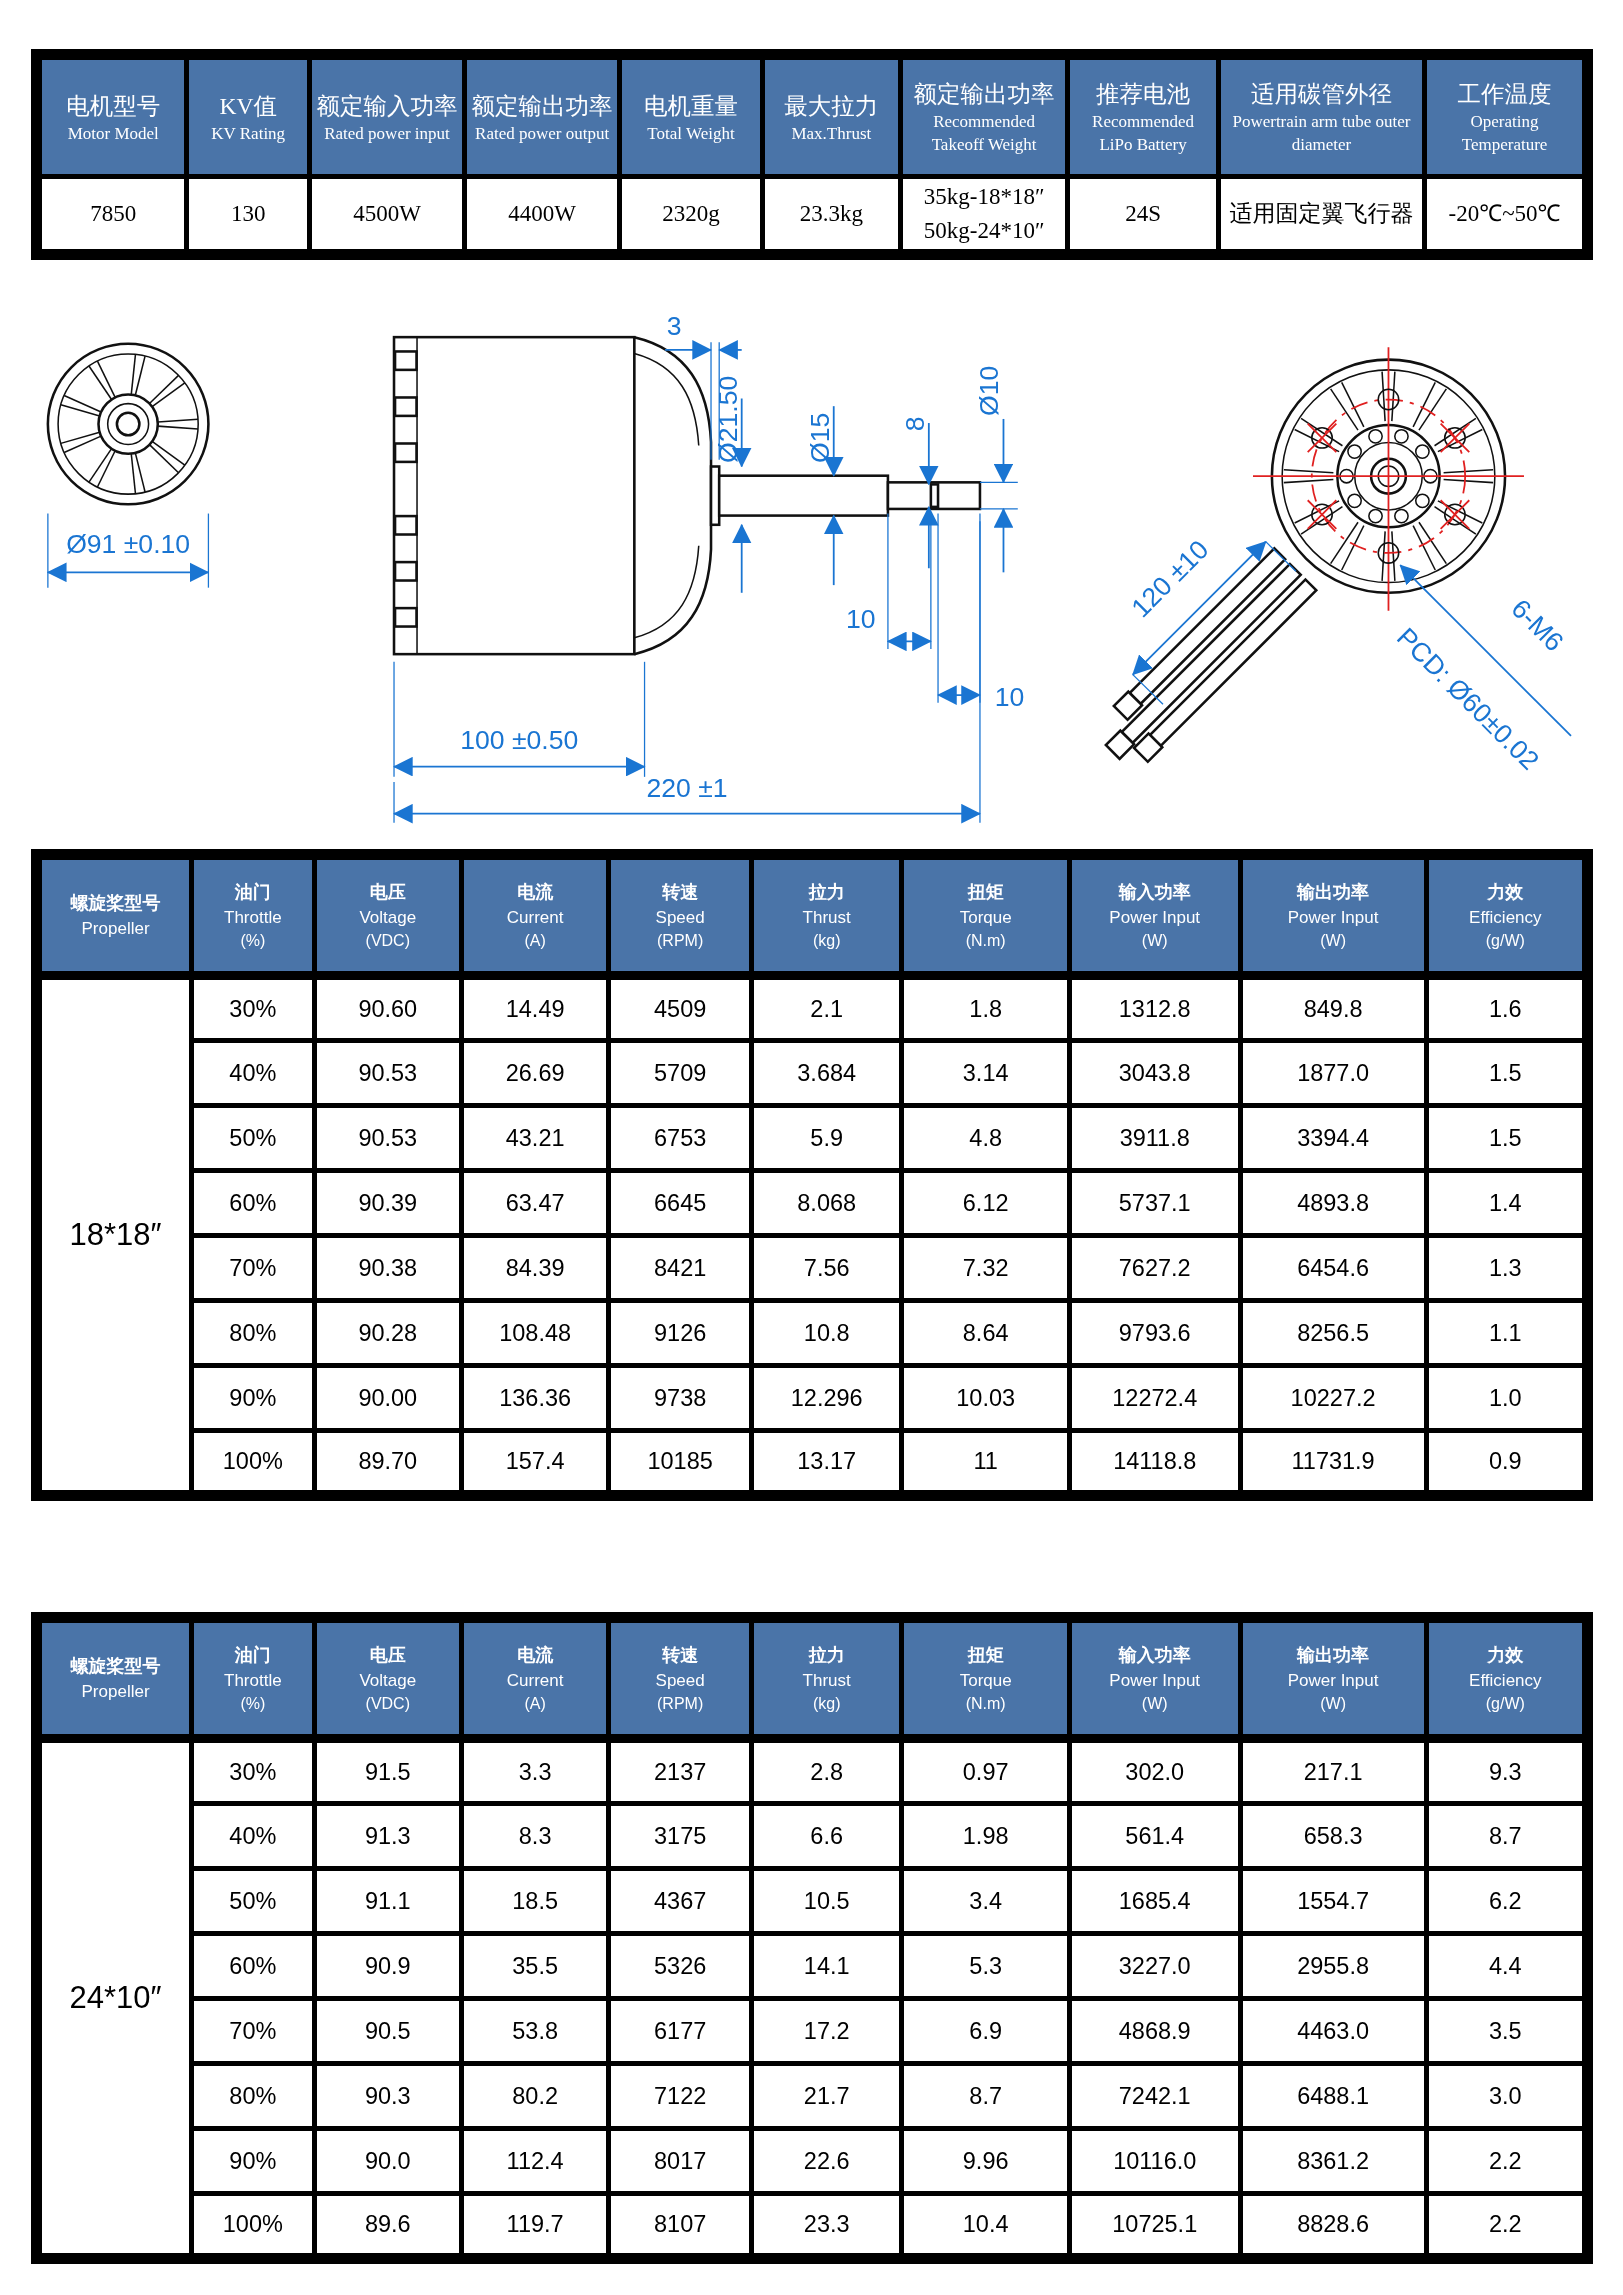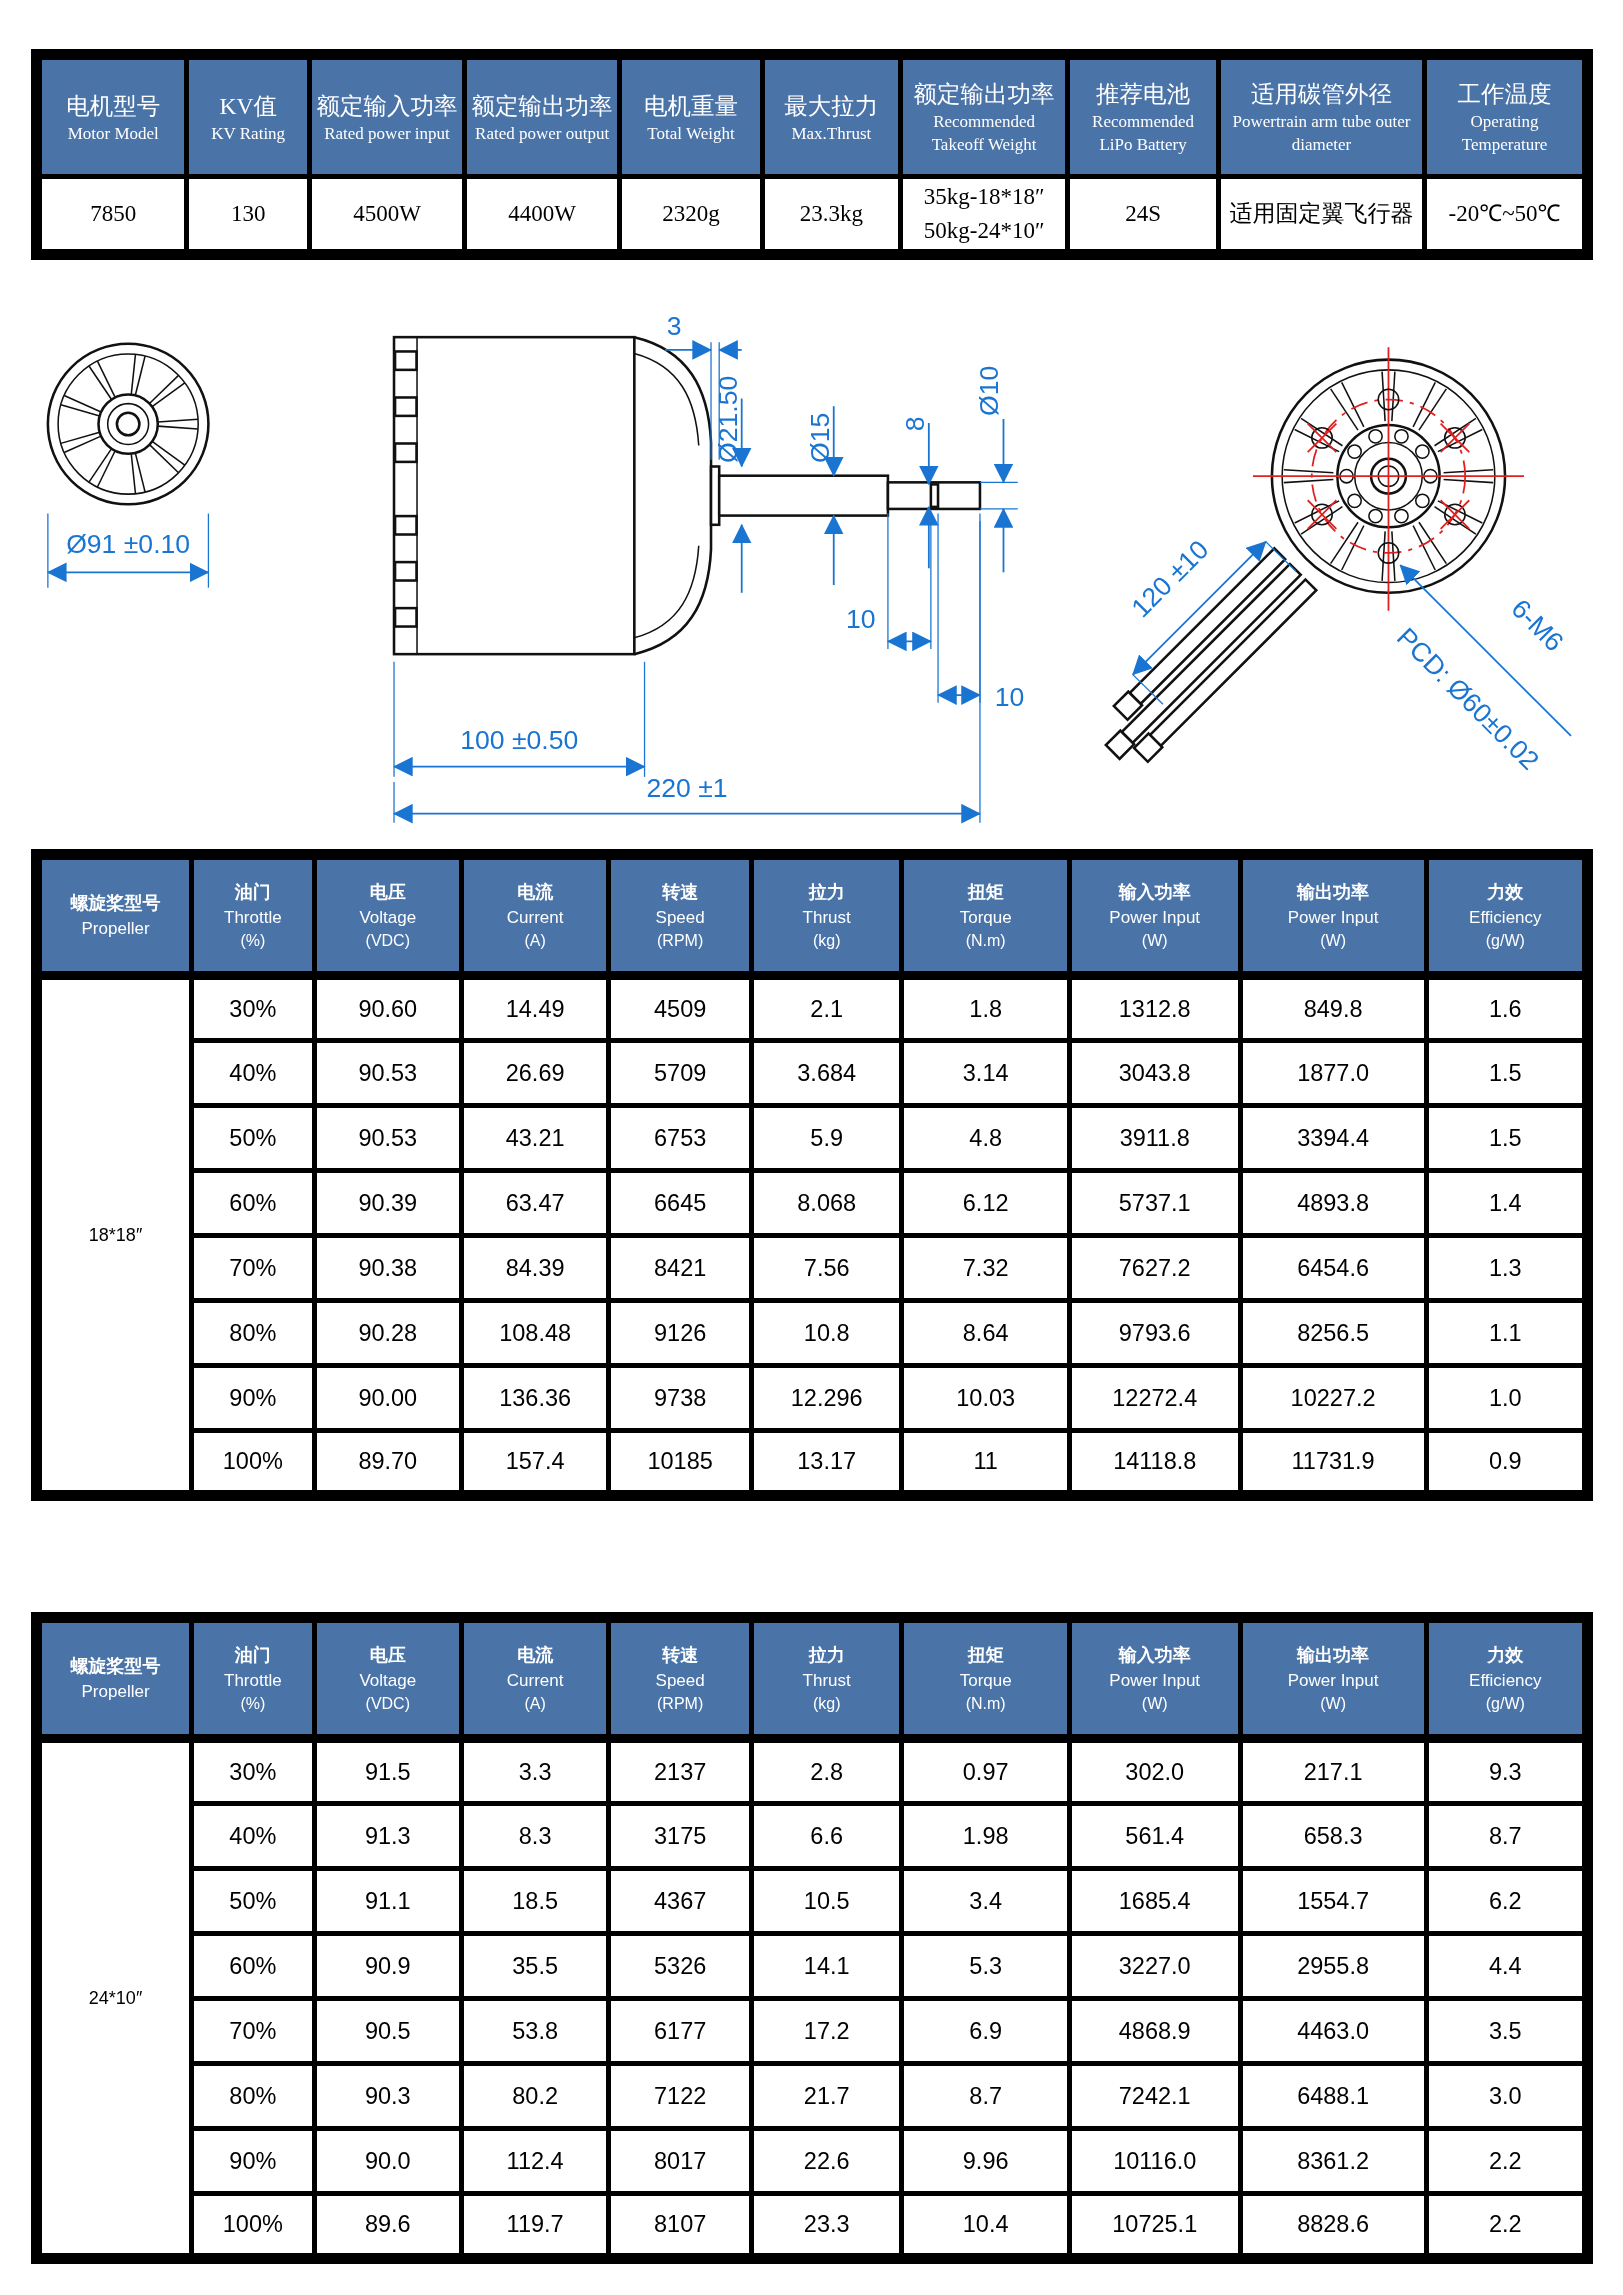--- a/index.html
+++ b/index.html
@@ -20,21 +20,21 @@
   .spec th .en{font-size:17px;line-height:1.35;}
   .spec td{font-size:23px;line-height:1.5;}
 
   .perf thead tr{height:121px;}
   .perf tbody tr{height:65px;}
   .perf th{border-bottom-width:9.2px;}
   .perf th .zh{font-size:18px;line-height:1.5;font-weight:bold;}
   .perf th .en{font-size:17px;line-height:1.4;}
   .perf th .unit{font-size:16px;line-height:1.4;}
   .perf td{font-size:23.5px;}
-  .perf td.prop{font-size:18px;}
+  .perf td.prop{font-size:31px;}
   .perf1{margin-top:21.5px;}
   .perf2{margin-top:111px;}
 
   
   .drawing{display:block;margin-top:25.6px;}
   .bl{stroke:#111;stroke-width:5;fill:none;}
   .blf{stroke:#111;stroke-width:5;fill:#fff;}
   .thin{stroke:#111;stroke-width:3;fill:none;}
   .dim{stroke:var(--dimblue,#1a75d2);stroke-width:3.5;fill:none;}
   .ext{stroke:var(--dimblue,#1a75d2);stroke-width:2.5;fill:none;}

